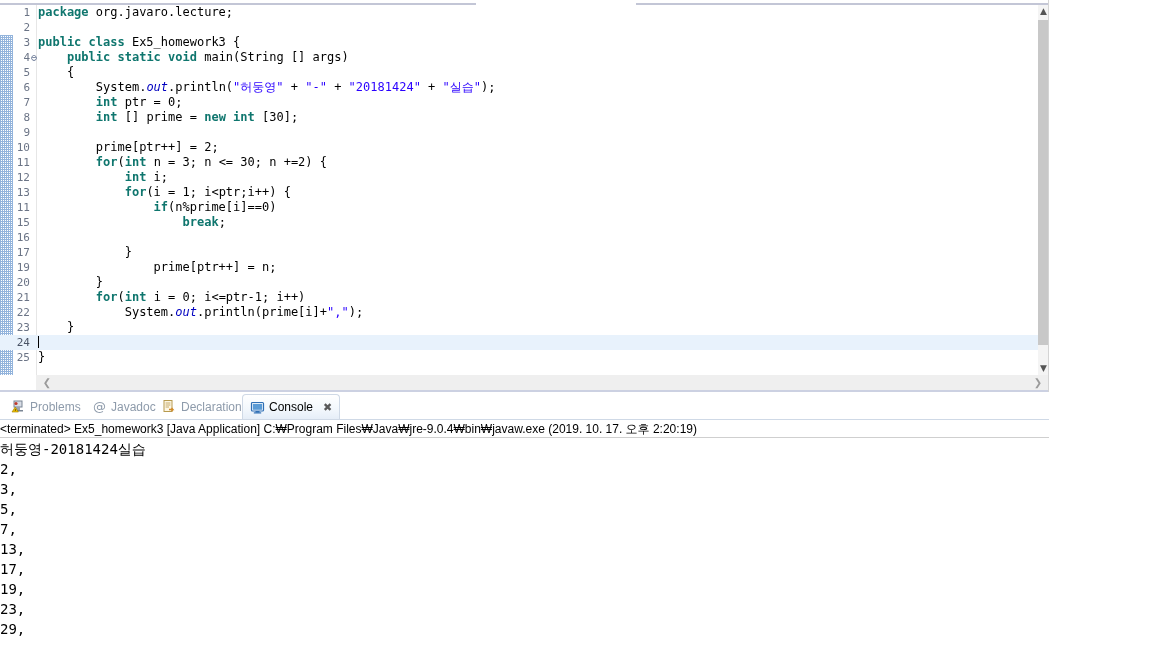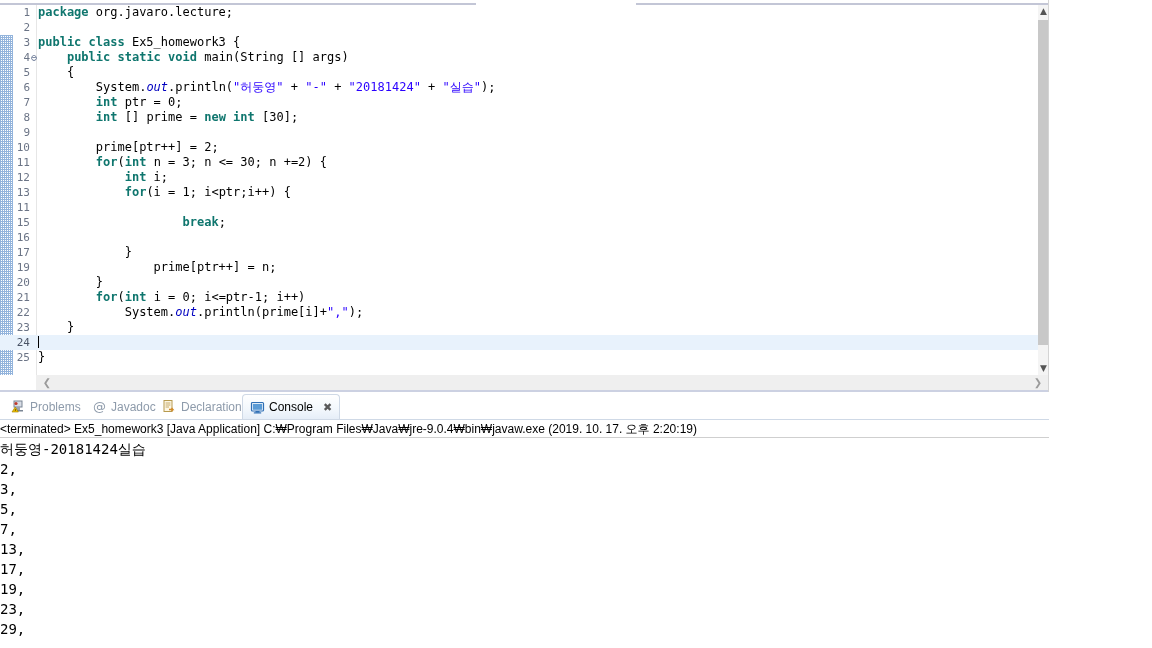--- a/index.html
+++ b/index.html
@@ -275,21 +275,21 @@
         <div class="cl"><span class="lnum">4</span><span class="fold" style="color: rgb(90, 106, 138); font-size: 10px; line-height: 11px;">⊖</span><span class="txt"><span class="pl">    </span><span class="kw">public static void </span><span class="pl">main(String [] args)</span></span></div>
         <div class="cl"><span class="lnum">5</span><span class="txt"><span class="pl">    {</span></span></div>
         <div class="cl"><span class="lnum">6</span><span class="txt"><span class="pl">        System.</span><span class="fld">out</span><span class="pl">.println(</span><span class="str">"허둥영"</span><span class="pl"> + </span><span class="str">"-"</span><span class="pl"> + </span><span class="str">"20181424"</span><span class="pl"> + </span><span class="str">"실습"</span><span class="pl">);</span></span></div>
         <div class="cl"><span class="lnum">7</span><span class="txt"><span class="pl">        </span><span class="kw">int </span><span class="pl">ptr = 0;</span></span></div>
         <div class="cl"><span class="lnum">8</span><span class="txt"><span class="pl">        </span><span class="kw">int </span><span class="pl">[] prime = </span><span class="kw">new int </span><span class="pl">[30];</span></span></div>
         <div class="cl"><span class="lnum">9</span><span class="txt"></span></div>
         <div class="cl"><span class="lnum">10</span><span class="txt"><span class="pl">        prime[ptr++] = 2;</span></span></div>
         <div class="cl"><span class="lnum">11</span><span class="txt"><span class="pl">        </span><span class="kw">for</span><span class="pl">(</span><span class="kw">int </span><span class="pl">n = 3; n &lt;= 30; n +=2) {</span></span></div>
         <div class="cl"><span class="lnum">12</span><span class="txt"><span class="pl">            </span><span class="kw">int </span><span class="pl">i;</span></span></div>
         <div class="cl"><span class="lnum">13</span><span class="txt"><span class="pl">            </span><span class="kw">for</span><span class="pl">(i = 1; i&lt;ptr;i++) {</span></span></div>
-        <div class="cl"><span class="lnum">11</span></div>
+        <div class="cl"><span class="lnum">11</span><span class="txt"><span class="pl">                </span><span class="kw">if</span><span class="pl">(n%prime[i]==0)</span></span></div>
         <div class="cl"><span class="lnum">15</span><span class="txt"><span class="pl">                    </span><span class="kw">break</span><span class="pl">;</span></span></div>
         <div class="cl"><span class="lnum">16</span></div>
         <div class="cl"><span class="lnum">17</span><span class="txt"><span class="pl">            }</span></span></div>
         <div class="cl"><span class="lnum">19</span><span class="txt"><span class="pl">                prime[ptr++] = n;</span></span></div>
         <div class="cl"><span class="lnum">20</span><span class="txt"><span class="pl">        }</span></span></div>
         <div class="cl"><span class="lnum">21</span><span class="txt"><span class="pl">        </span><span class="kw">for</span><span class="pl">(</span><span class="kw">int </span><span class="pl">i = 0; i&lt;=ptr-1; i++)</span></span></div>
         <div class="cl"><span class="lnum">22</span><span class="txt"><span class="pl">            System.</span><span class="fld">out</span><span class="pl">.println(prime[i]+</span><span class="str">","</span><span class="pl">);</span></span></div>
         <div class="cl"><span class="lnum">23</span><span class="txt"><span class="pl">    }</span></span></div>
         <div class="cl current"><span class="lnum">24</span><span class="txt"><span class="caret"></span></span></div>
         <div class="cl"><span class="lnum">25</span><span class="txt"><span class="pl">}</span></span></div>

